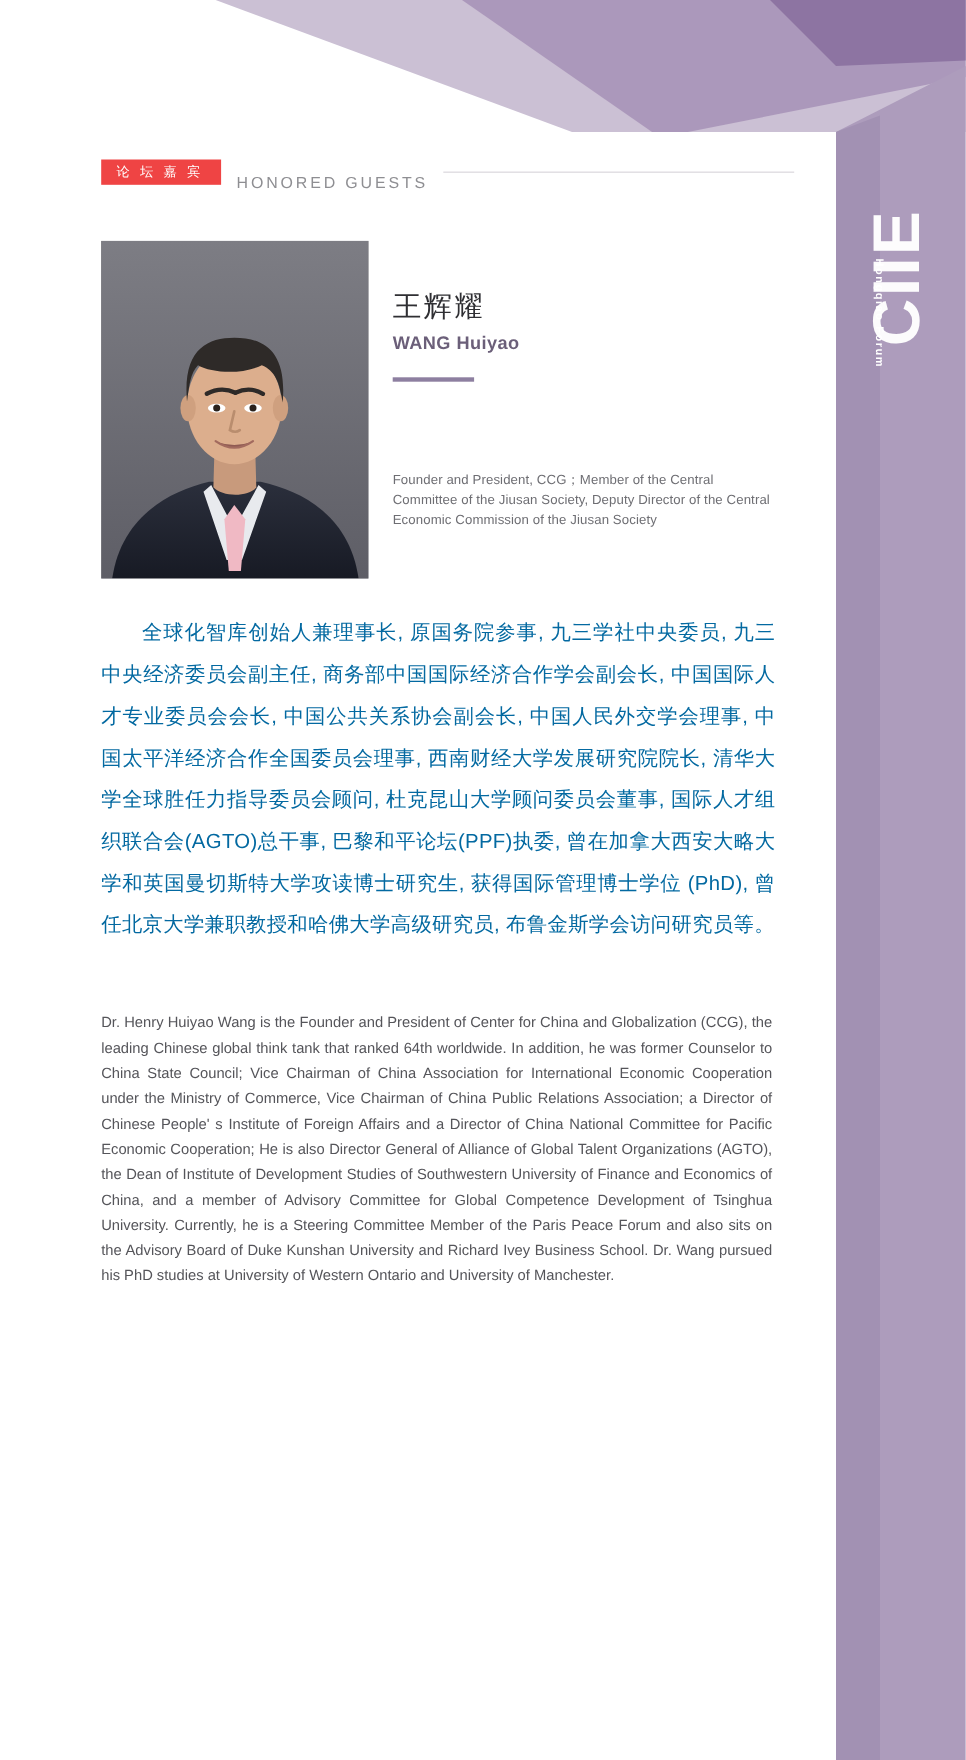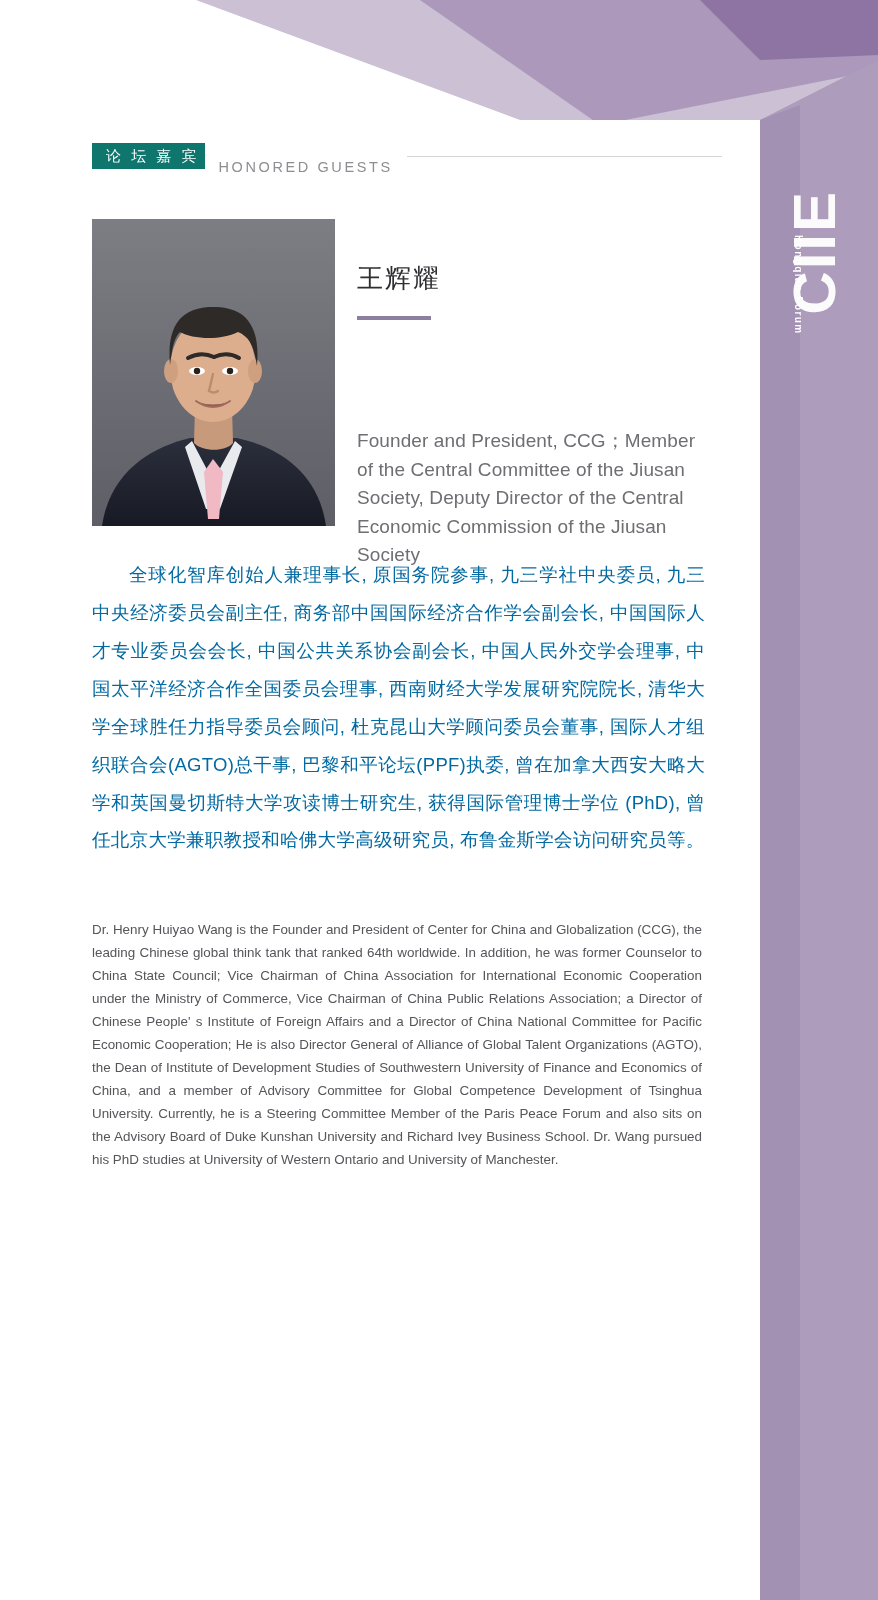--- a/index.html
+++ b/index.html
@@ -29,25 +29,25 @@
   .section-header {
     position: absolute;
     left: 92px;
     top: 140px;
     width: 630px;
     height: 32px;
     display: flex;
     align-items: center;
   }
   .section-tag {
-    background: #0f766e;
+    background: #ef4444;
     color: #ffffff;
-    font-size: 15px;
+    font-size: 12px;
     letter-spacing: 3px;
-    padding: 5px 5px 6px 14px;
+    padding: 5px 16px 6px 14px;
     line-height: 1;
     white-space: nowrap;
   }
   .section-en {
     color: #8e8e92;
     font-size: 14.5px;
     letter-spacing: 2.6px;
     margin-left: 14px;
     white-space: nowrap;
     margin-top: 21px;
@@ -106,21 +106,21 @@
     top: 418px;
     width: 352px;
   }
   .title-cn {
     font-size: 14.5px;
     color: #3a3a3e;
     line-height: 1.6;
     letter-spacing: 0.2px;
   }
   .title-en {
-    font-size: 19px;
+    font-size: 12px;
     color: #6e6e73;
     line-height: 1.5;
     margin-top: 9px;
     letter-spacing: 0.1px;
   }
 
   
   .bio-cn {
     position: absolute;
     left: 92px;
@@ -243,20 +243,21 @@
 
     <path d="M121 155 L117 172 q5 3 9 0" stroke="#b98d6e" stroke-width="2.4" fill="none" stroke-linecap="round"></path>
 
     <path d="M106 183 q15 10 30 0 q-15 5 -30 0" fill="#8f5a52"></path>
     <path d="M104 182 q17 12 34 0" stroke="#a26a5e" stroke-width="2" fill="none" stroke-linecap="round"></path>
   </svg>
 </div>
 
 <div class="name-block">
   <div class="name-cn">王辉耀</div>
+  <div class="name-en">WANG Huiyao</div>
   <div class="name-underline"></div>
 </div>
 
 <div class="titles">
   <div class="title-en">Founder and President, CCG；Member of the Central Committee of the Jiusan Society, Deputy Director of the Central Economic Commission of the Jiusan Society</div>
 </div>
 
 <div class="bio-cn">全球化智库创始人兼理事长, 原国务院参事, 九三学社中央委员, 九三中央经济委员会副主任, 商务部中国国际经济合作学会副会长, 中国国际人才专业委员会会长, 中国公共关系协会副会长, 中国人民外交学会理事, 中国太平洋经济合作全国委员会理事, 西南财经大学发展研究院院长, 清华大学全球胜任力指导委员会顾问, 杜克昆山大学顾问委员会董事, 国际人才组织联合会(AGTO)总干事, 巴黎和平论坛(PPF)执委, 曾在加拿大西安大略大学和英国曼切斯特大学攻读博士研究生, 获得国际管理博士学位 (PhD), 曾任北京大学兼职教授和哈佛大学高级研究员, 布鲁金斯学会访问研究员等。</div>
 
 <div class="bio-en">

